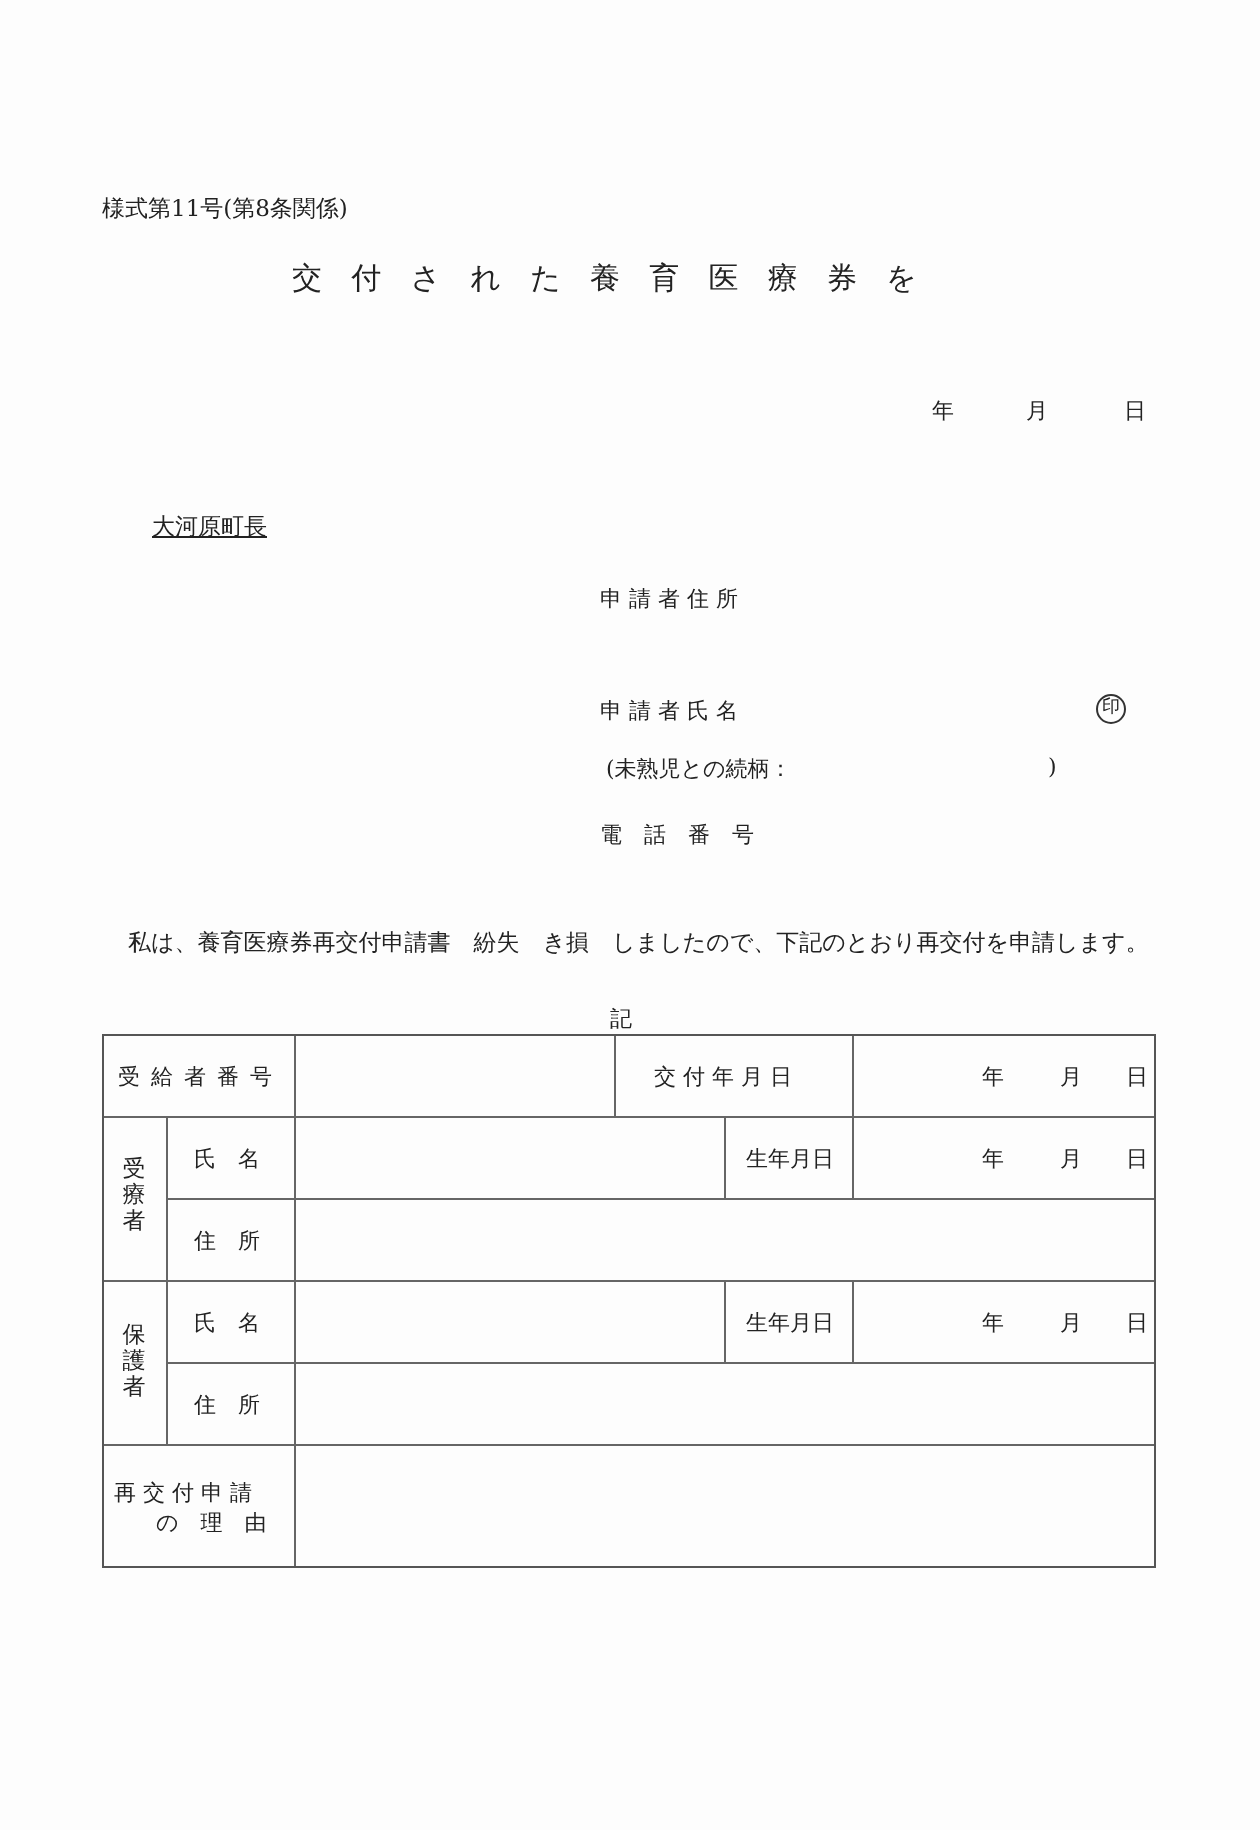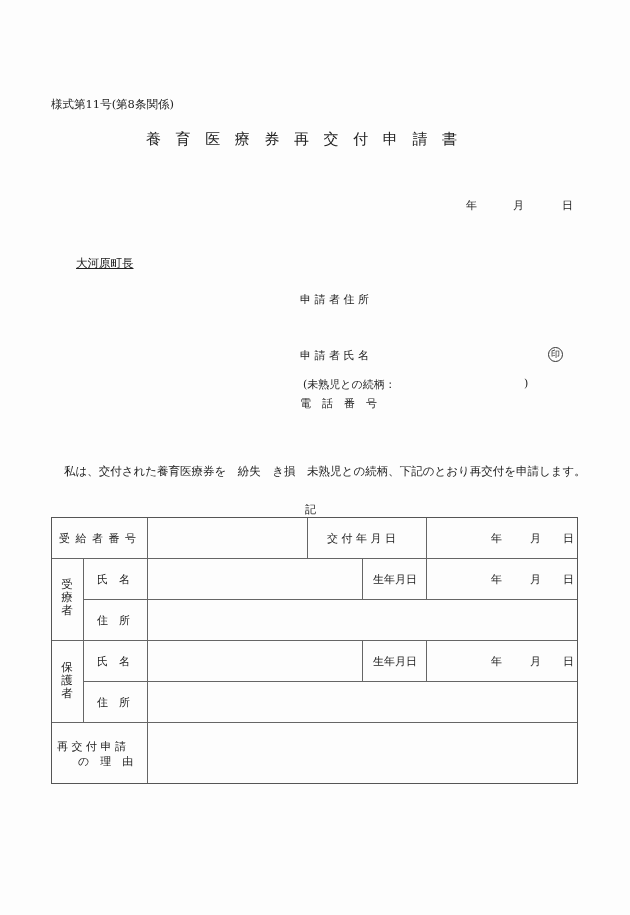--- a/index.html
+++ b/index.html
@@ -22,36 +22,36 @@
          border:1px solid #555; box-sizing:border-box; }
   .hl { position:absolute; height:0; border-top:1px solid #666; }
   .vl { position:absolute; width:0; border-left:1px solid #666; }
   .cell-txt { position:absolute; font-size:11px; white-space:nowrap; }
   .vert { position:absolute; font-size:11.5px; width:14px; line-height:13px; text-align:center; }
 </style>
 </head>
 <body>
 
 <div class="abs form-no">様式第11号(第8条関係)</div>
-<div class="abs title">養育医療券再交付申請書</div>
+<div class="abs title">交付された養育医療券を</div>
 
 <div class="abs date-top" style="left:466px">年</div>
 <div class="abs date-top" style="left:513px">月</div>
 <div class="abs date-top" style="left:562px">日</div>
 
 <div class="abs addressee">大河原町長</div>
 
 <div class="abs appl" style="left:300px;top:292px">申 請 者 住 所</div>
 <div class="abs appl" style="left:300px;top:348px">申 請 者 氏 名</div>
 <div class="abs seal">印</div>
 <div class="abs appl" style="left:303px;top:377px">(未熟児との続柄：</div>
 <div class="abs appl" style="left:524px;top:377px">)</div>
-<div class="abs appl" style="left:300px;top:396px">電　話　番　号</div>
+<div class="abs appl" style="left:300px;top:410px">電　話　番　号</div>
 
-<div class="abs statement">私は、交付された養育医療券を　紛失　き損　未熟児との続柄、下記のとおり再交付を申請します。</div>
+<div class="abs statement">私は、養育医療券再交付申請書　紛失　き損　しましたので、下記のとおり再交付を申請します。</div>
 <div class="abs ki">記</div>
 
 <div class="tbl">
 
   <div class="hl" style="left:0;width:525px;top:40px"></div>
   <div class="hl" style="left:31px;width:494px;top:81px"></div>
   <div class="hl" style="left:0;width:525px;top:122px"></div>
   <div class="hl" style="left:31px;width:494px;top:163px"></div>
   <div class="hl" style="left:0;width:525px;top:204px"></div>
 

